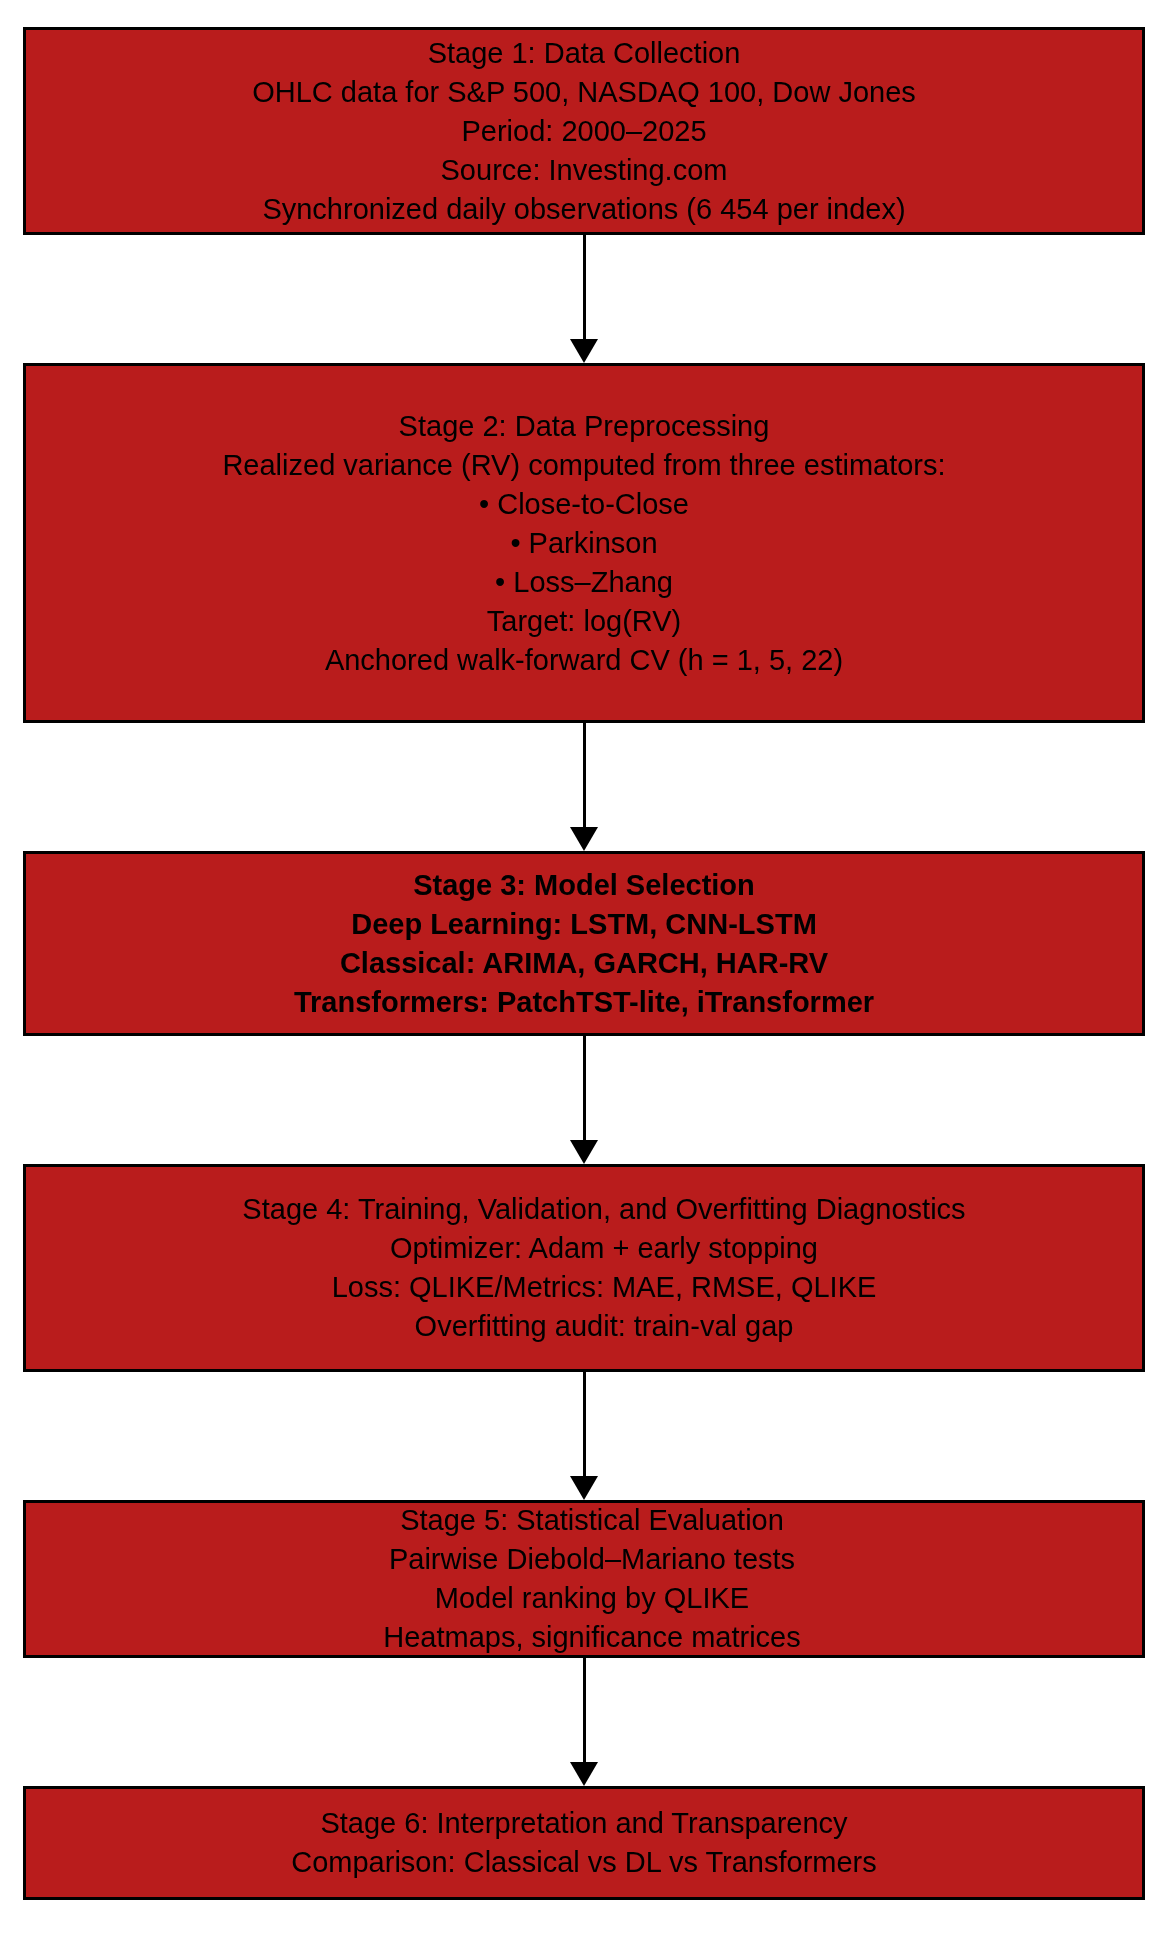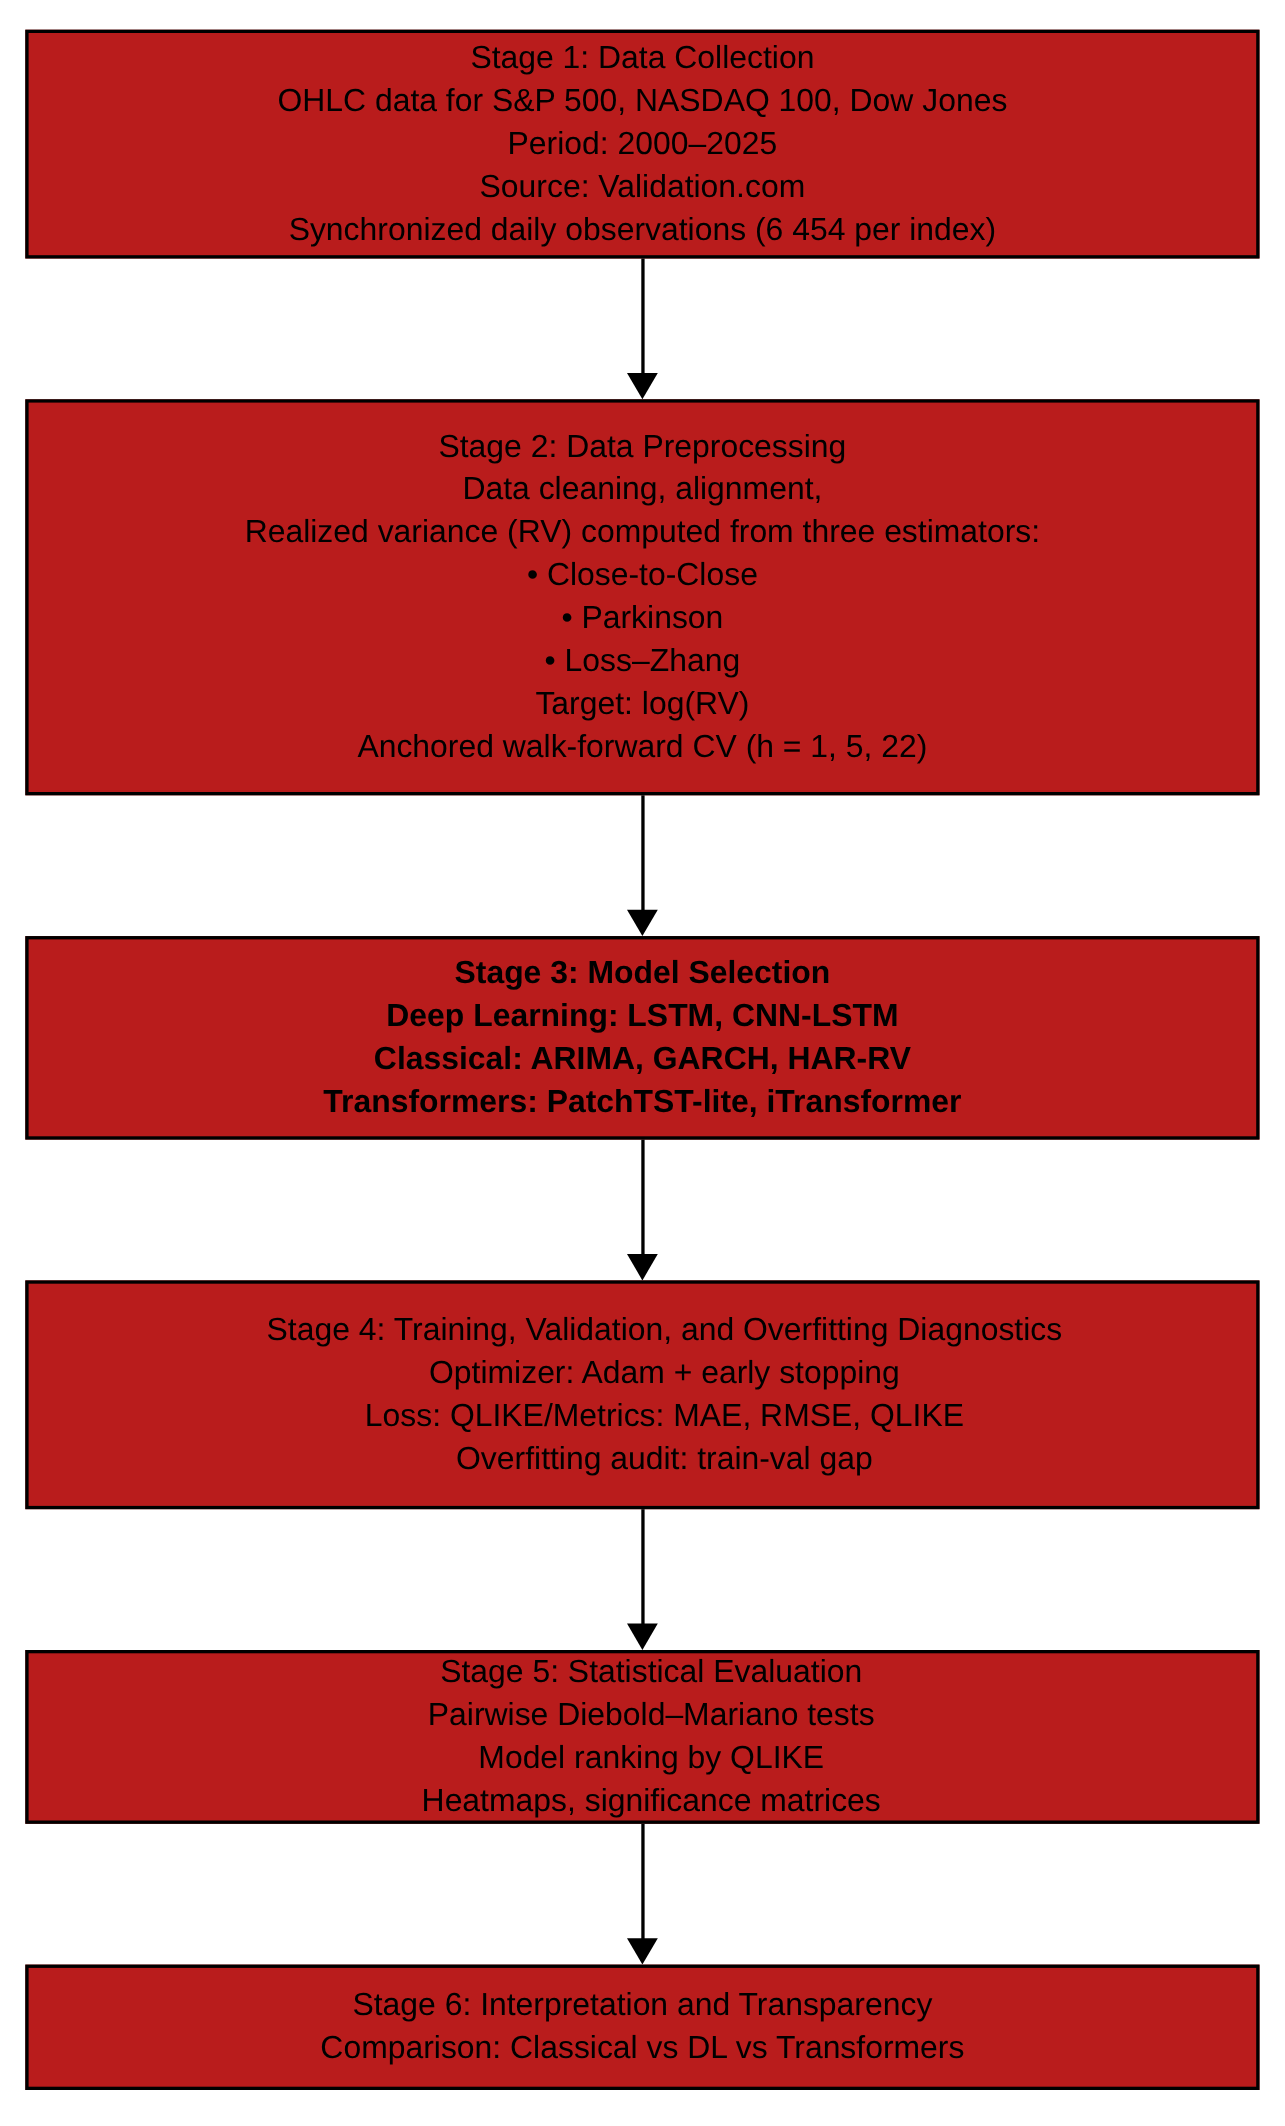--- a/index.html
+++ b/index.html
@@ -66,32 +66,31 @@
 </style>
 </head>
 <body>
 
 <div class="diagram">
 
   <div class="stage-box box-1">
     <div class="line">Stage 1: Data Collection</div>
     <div class="line">OHLC data for S&amp;P 500, NASDAQ 100, Dow Jones</div>
     <div class="line">Period: 2000–2025</div>
-    <div class="line">Source: Validation.com</div>
+    <div class="line">Source: Investing.com</div>
     <div class="line">Synchronized daily observations (6 454 per index)</div>
   </div>
 
   <div class="flow-arrow">
     <div class="shaft"></div>
     <div class="head"></div>
   </div>
 
   <div class="stage-box box-2">
     <div class="line">Stage 2: Data Preprocessing</div>
-    <div class="line">Data cleaning, alignment,</div>
     <div class="line">Realized variance (RV) computed from three estimators:</div>
     <div class="line">• Close-to-Close</div>
     <div class="line">• Parkinson</div>
     <div class="line">• Loss–Zhang</div>
     <div class="line">Target: log(RV)</div>
     <div class="line">Anchored walk-forward CV (h = 1, 5, 22)</div>
   </div>
 
   <div class="flow-arrow">
     <div class="shaft"></div>

